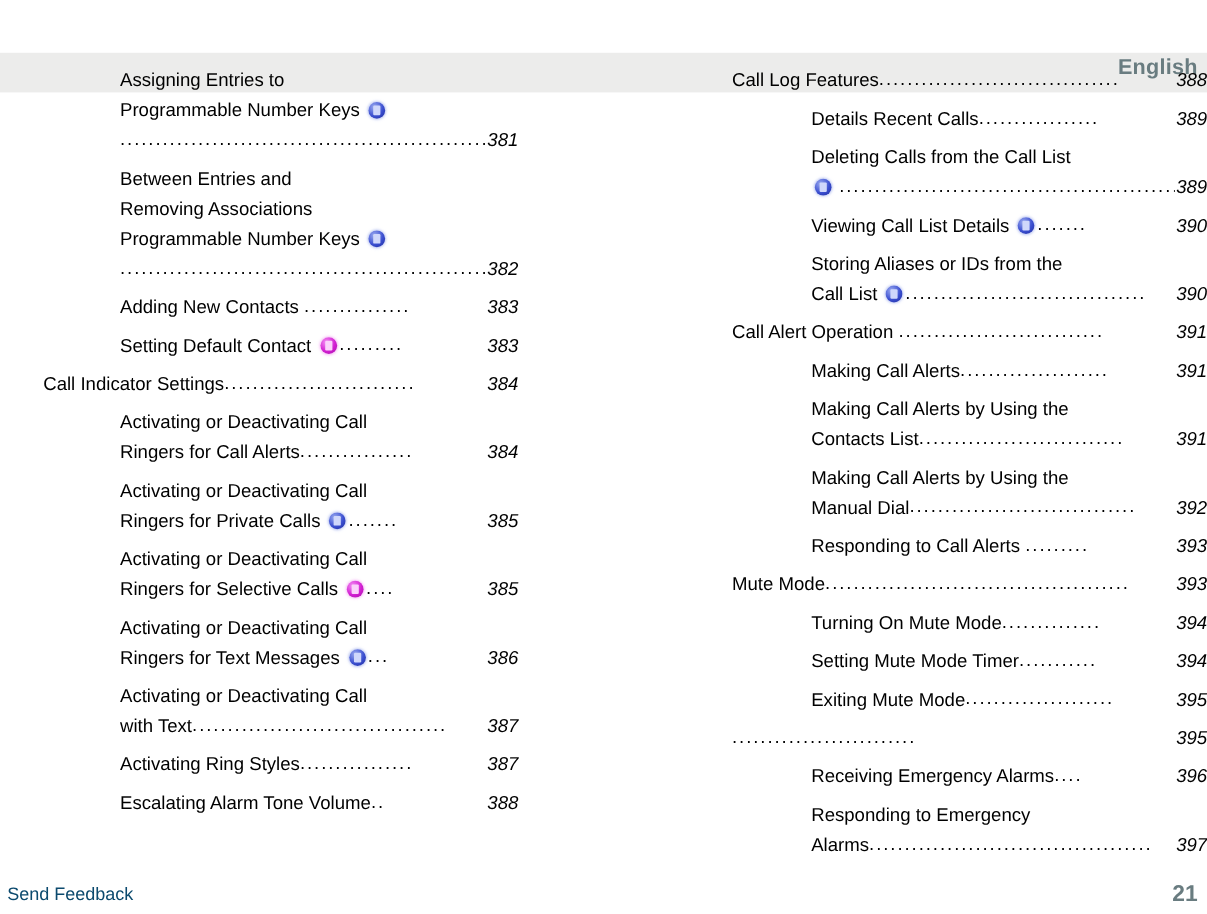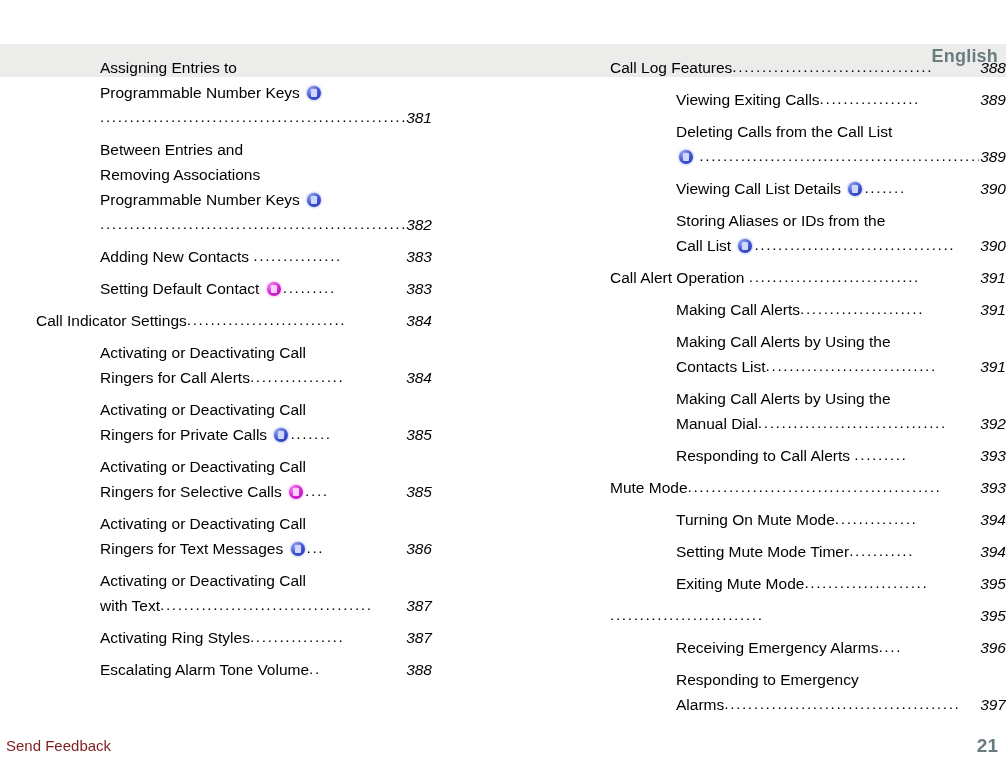--- a/index.html
+++ b/index.html
@@ -130,21 +130,21 @@
     bottom: 0;
     width: 1006px;
     height: 47px;
     background: #ffffff;
   }
   #footer-link {
     position: absolute;
     left: 6px;
     bottom: 7px;
     font-size: 15px;
-    color: #7f1d1d;
+    color: #0c4a6e;
     text-decoration: none;
     line-height: 18px;
   }
   #footer-pageno {
     position: absolute;
     right: 8px;
     bottom: 5px;
     font-size: 19px;
     font-weight: bold;
     color: #697c80;
@@ -260,21 +260,21 @@
   <div class="toc-col" id="col-right">
       <div class="toc-entry lvl1">
         <div class="toc-tail">
           <span class="toc-tail-text">Call Log Features</span>
           <span class="leader">..................................</span>
           <span class="pageno">388</span>
         </div>
       </div>
       <div class="toc-entry lvl2">
         <div class="toc-tail">
-          <span class="toc-tail-text">Viewing Exiting Calls</span>
+          <span class="toc-tail-text">Details Recent Calls</span>
           <span class="leader">.................</span>
           <span class="pageno">389</span>
         </div>
       </div>
       <div class="toc-entry lvl2">
         <div class="toc-line">Deleting Calls from the Call List</div>
         <div class="toc-tail">
           <span class="toc-tail-text"><span class="badge-icon badge-blue"></span> </span>
           <span class="toc-tail-text"></span>
           <span class="leader">................................................</span>

